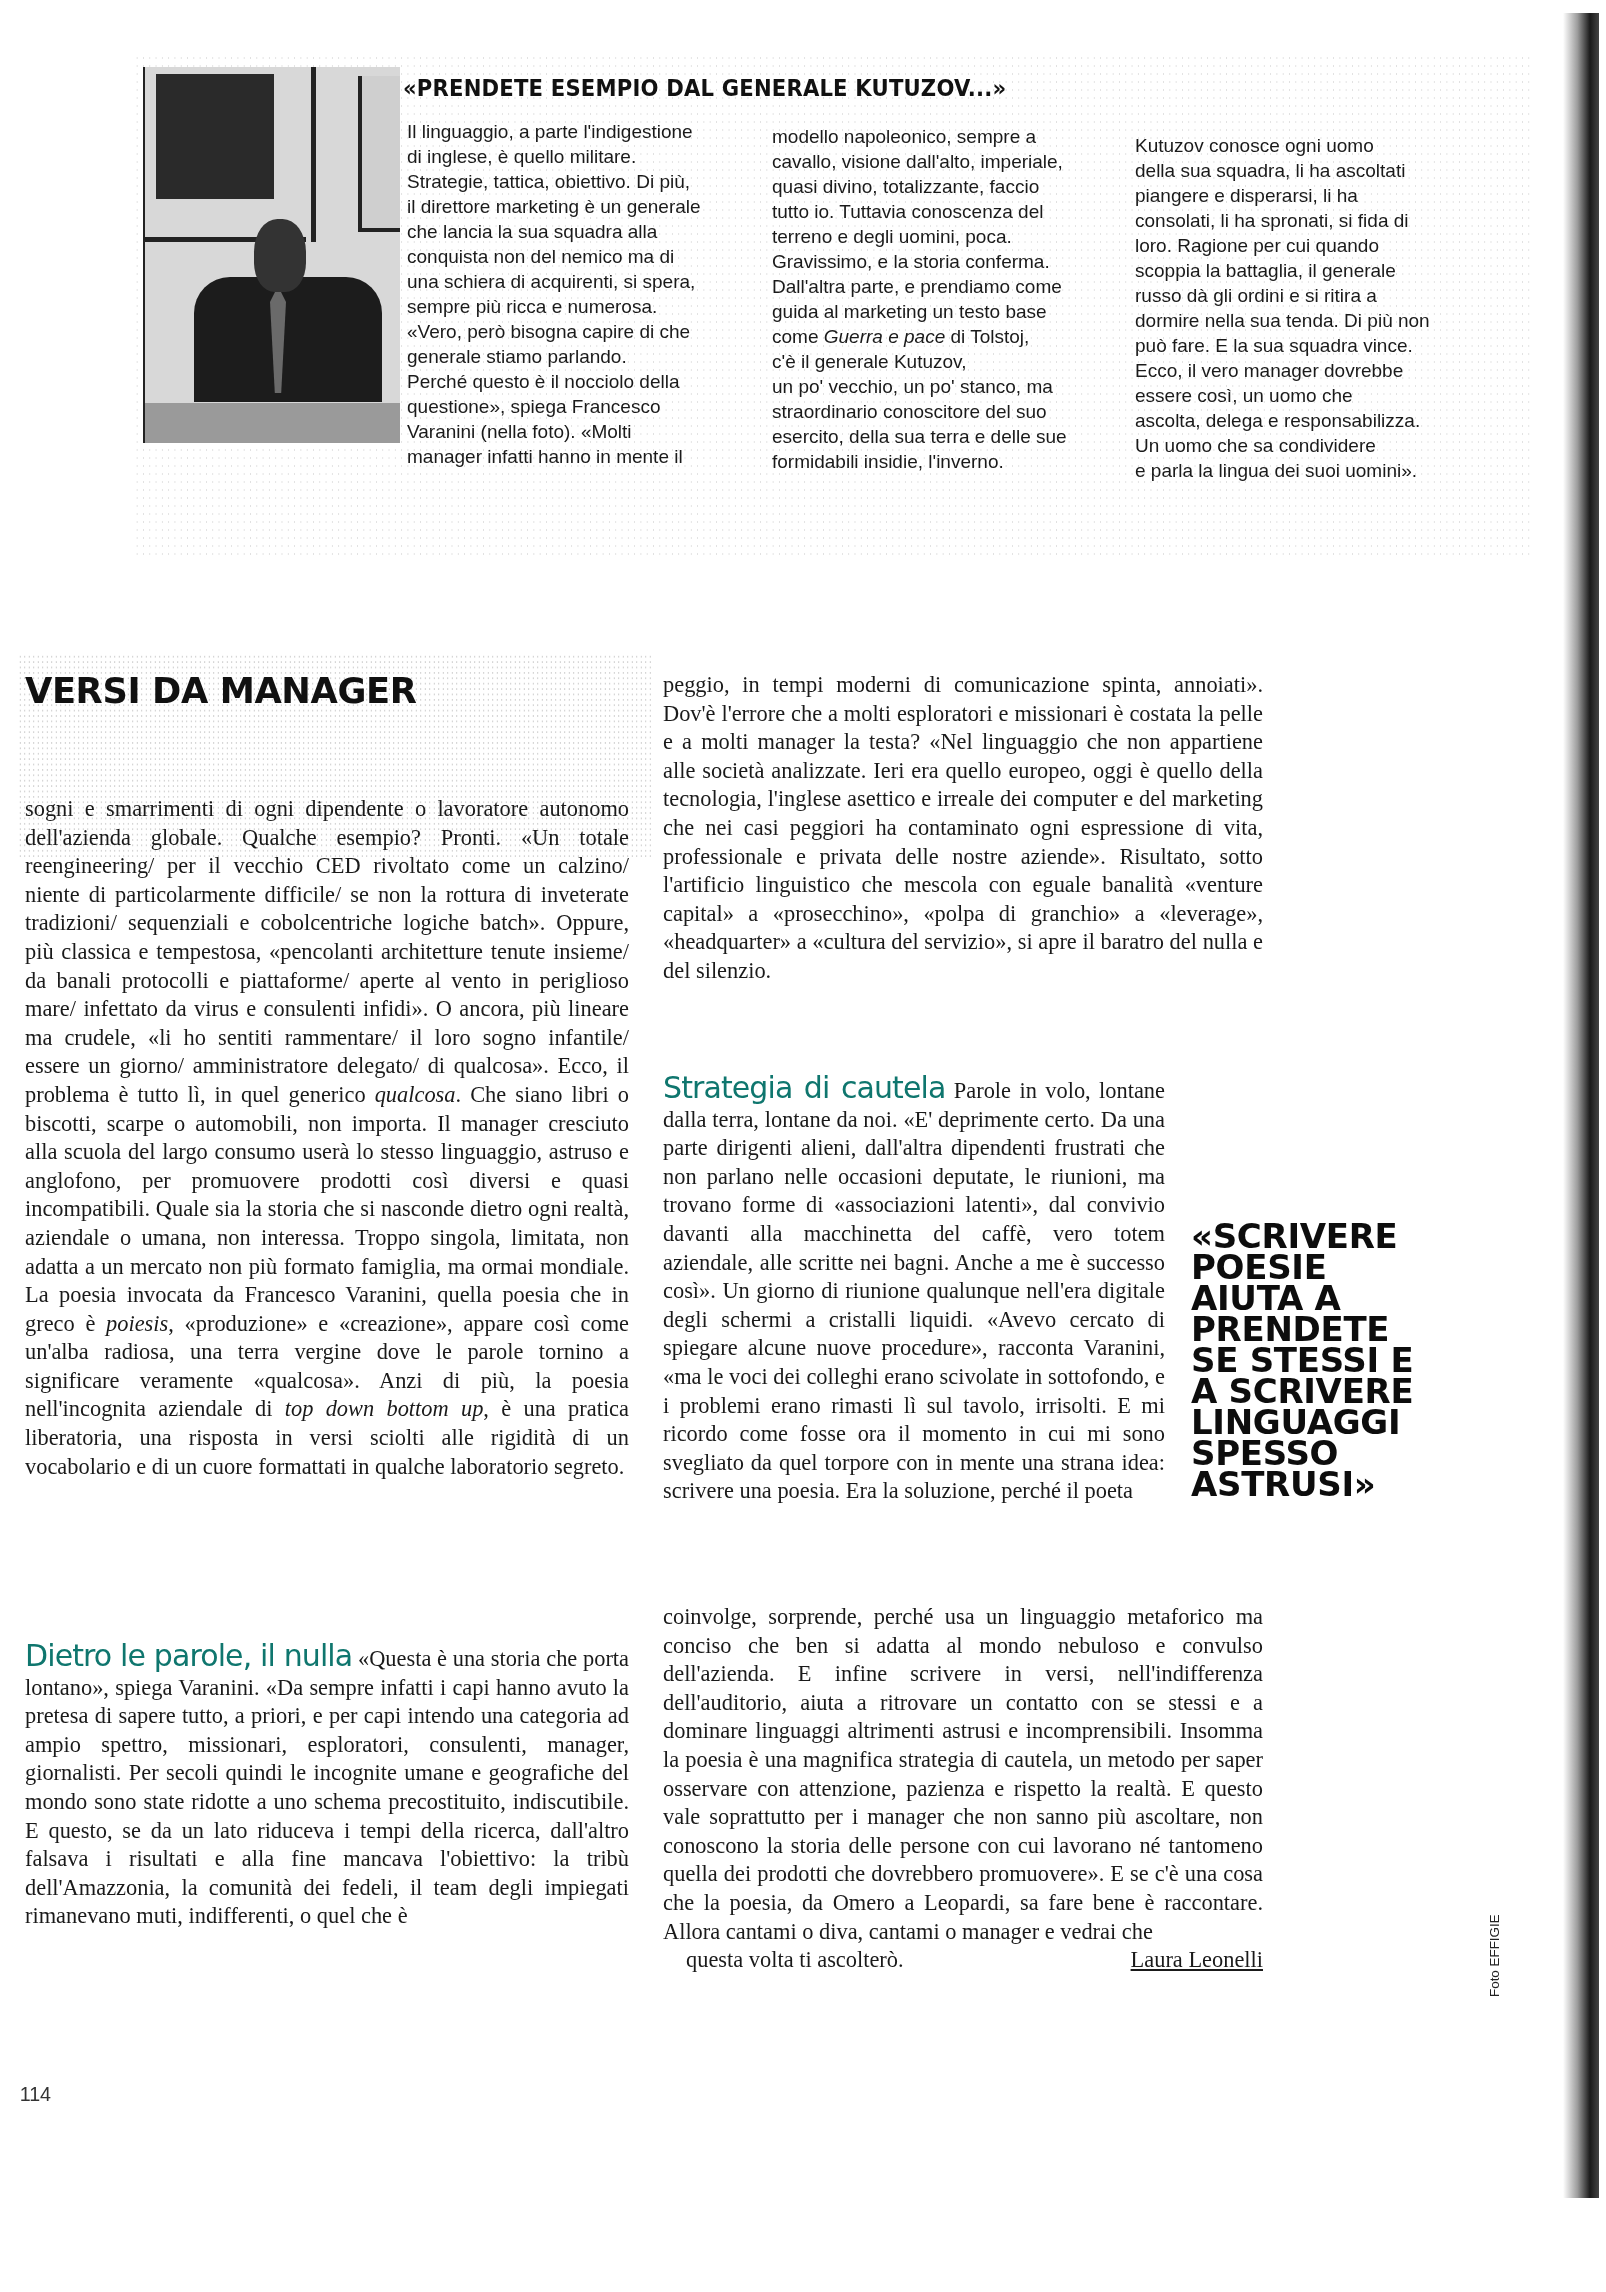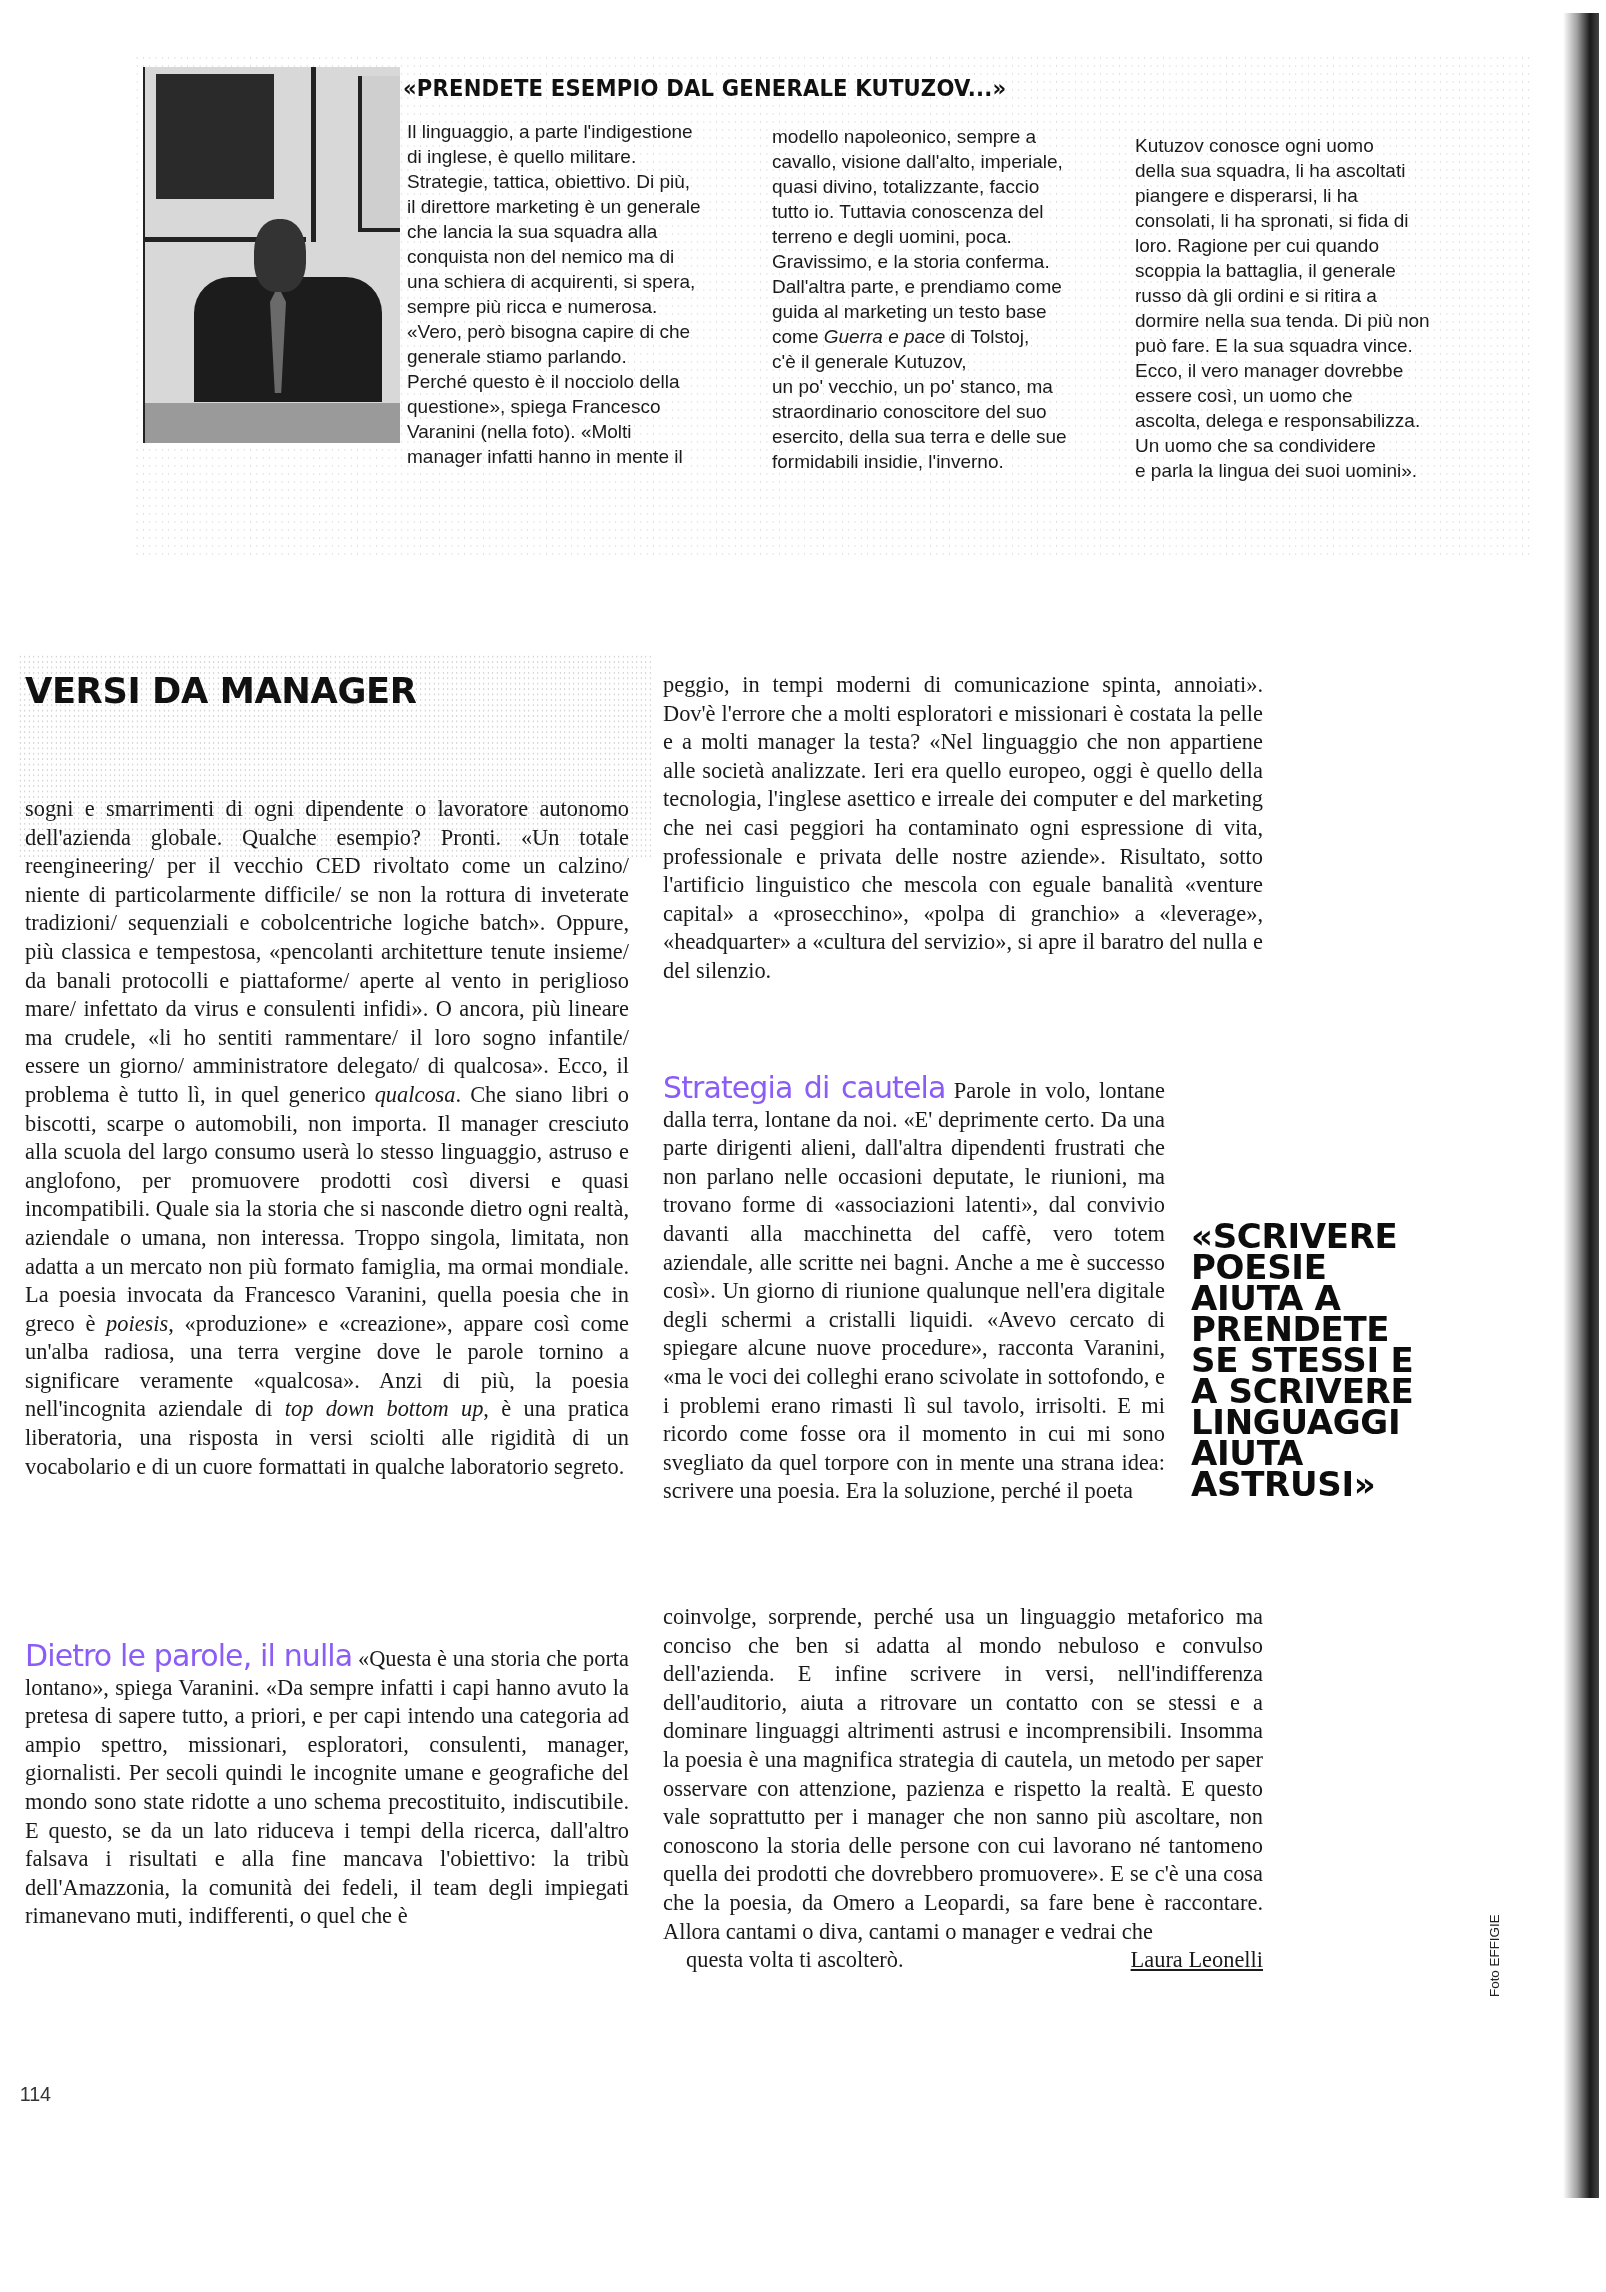--- a/index.html
+++ b/index.html
@@ -62,21 +62,21 @@
     font-family: "Liberation Serif", serif; font-size: 22.4px; line-height: 28.6px;
     color: #1a1a1a; text-align: justify; white-space: pre-line;
   }
   #left-a { left: 25px; top: 795px; width: 604px; }
   #left-b { left: 25px; top: 1641px; width: 604px; }
   #right-a { left: 663px; top: 671px; width: 600px; }
   #right-b { left: 663px; top: 1073px; width: 600px; }
   #right-c { left: 663px; top: 1603px; width: 600px; }
   .subhead {
     font-family: "DejaVu Sans", sans-serif; font-weight: normal; font-size: 30px;
-    letter-spacing: -0.9px; line-height: 29px; color: #8b5cf6;
+    letter-spacing: -0.9px; line-height: 29px; color: #0f766e;
   }
   em { font-style: italic; }
   .byline-row { display: flex; justify-content: space-between; margin-left: 23px; }
   .byline { text-decoration: underline; }
 
   
   .pullquote {
     position: absolute; left: 1191px; top: 1221px; width: 304px;
     font-family: "DejaVu Sans", sans-serif; font-weight: bold; font-size: 34px;
     line-height: 31px; color: #0d0d0d; letter-spacing: -0.3px;
@@ -168,19 +168,19 @@
 <div class="serif-col" id="right-c"><span>coinvolge, sorprende, perché usa un linguaggio metaforico ma conciso che ben si adatta al mondo nebuloso e convulso dell'azienda. E infine scrivere in versi, nell'indifferenza dell'auditorio, aiuta a ritrovare un contatto con se stessi e a dominare linguaggi altrimenti astrusi e incomprensibili. Insomma la poesia è una magnifica strategia di cautela, un metodo per saper osservare con attenzione, pazienza e rispetto la realtà. E questo vale soprattutto per i manager che non sanno più ascoltare, non conoscono la storia delle persone con cui lavorano né tantomeno quella dei prodotti che dovrebbero promuovere». E se c'è una cosa che la poesia, da Omero a Leopardi, sa fare bene è raccontare. Allora cantami o diva, cantami o manager e vedrai che</span><div class="byline-row"><span>questa volta ti ascolterò.</span><span class="byline">Laura Leonelli</span></div></div>
 
 <div class="pullquote">
   <div>«SCRIVERE</div>
   <div>POESIE</div>
   <div>AIUTA A</div>
   <div>PRENDETE</div>
   <div>SE STESSI E</div>
   <div>A SCRIVERE</div>
   <div>LINGUAGGI</div>
-  <div>AIUTA</div>
+  <div>SPESSO</div>
   <div>ASTRUSI»</div>
 </div>
 
 <div class="page-number">114</div>
 <div class="photo-credit">Foto EFFIGIE</div>
 
 
 </body></html>

